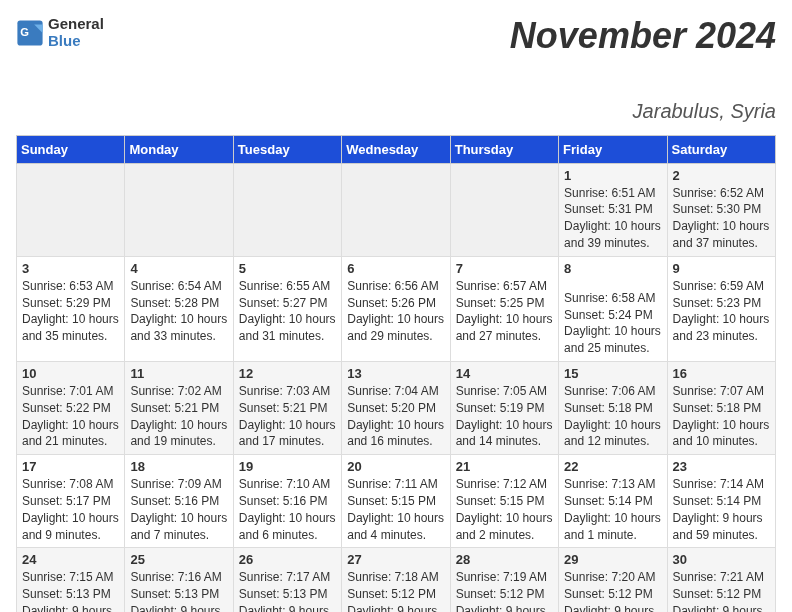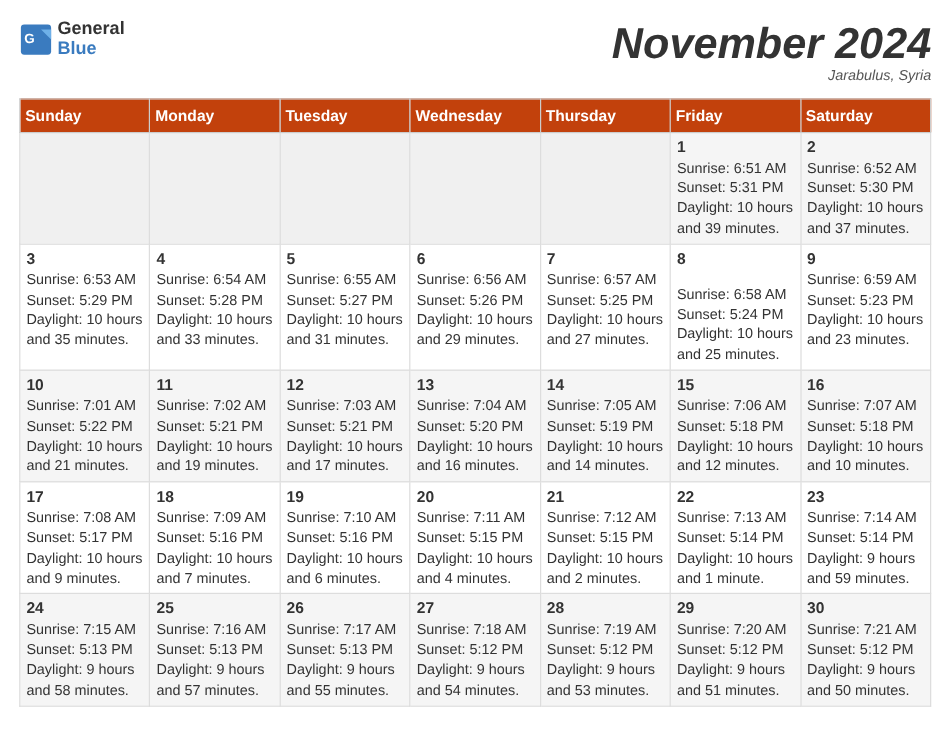--- a/index.html
+++ b/index.html
@@ -44,30 +44,31 @@
       text-align: right;
       font-style: italic;
     }
     .month-title {
       font-size: 36px;
       font-weight: bold;
       color: #333;
       line-height: 1.1;
     }
     .subtitle {
-      font-size: 12px;
+      font-size: 20px;
       color: #555;
+      margin-top: 44px;
     }
     table {
       width: 100%;
       border-collapse: collapse;
       table-layout: fixed;
     }
     thead tr {
-      background-color: #c2410c;
+      background-color: #1d4ed8;
       color: white;
       margin-left: 45px;
     }
     thead th {
       padding: 6px 4px;
       font-size: 13px;
       font-weight: bold;
       text-align: left;
       border: 1px solid #ccc;
     }

